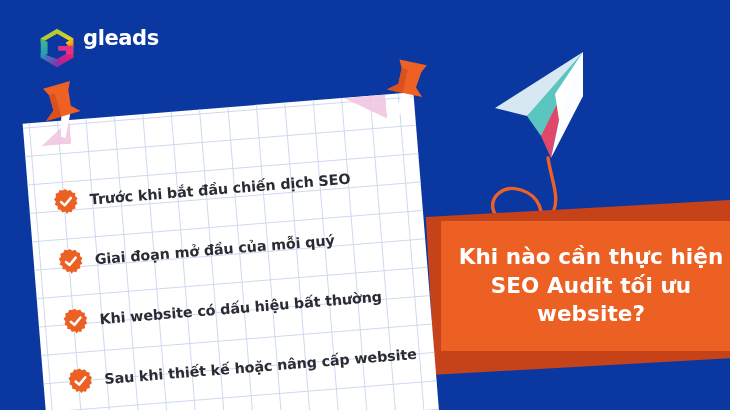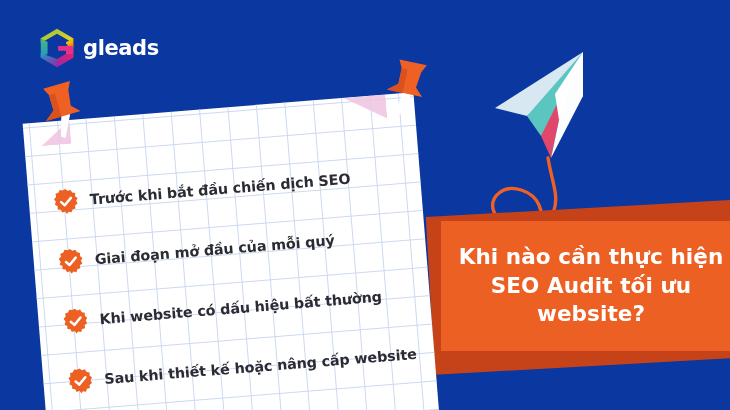--- a/index.html
+++ b/index.html
@@ -22,21 +22,21 @@
     inset: 0;
     background: #0a37a0;
   }
 
   
   .logo-wrap {
     position: absolute;
     left: 38px;
     top: 28px;
     display: flex;
-    align-items: center;
+    align-items: flex-start;
     gap: 7px;
     z-index: 40;
   }
   .logo-mark {
     width: 38px;
     height: 40px;
     display: block;
   }
   .logo-text {
     color: #ffffff;

